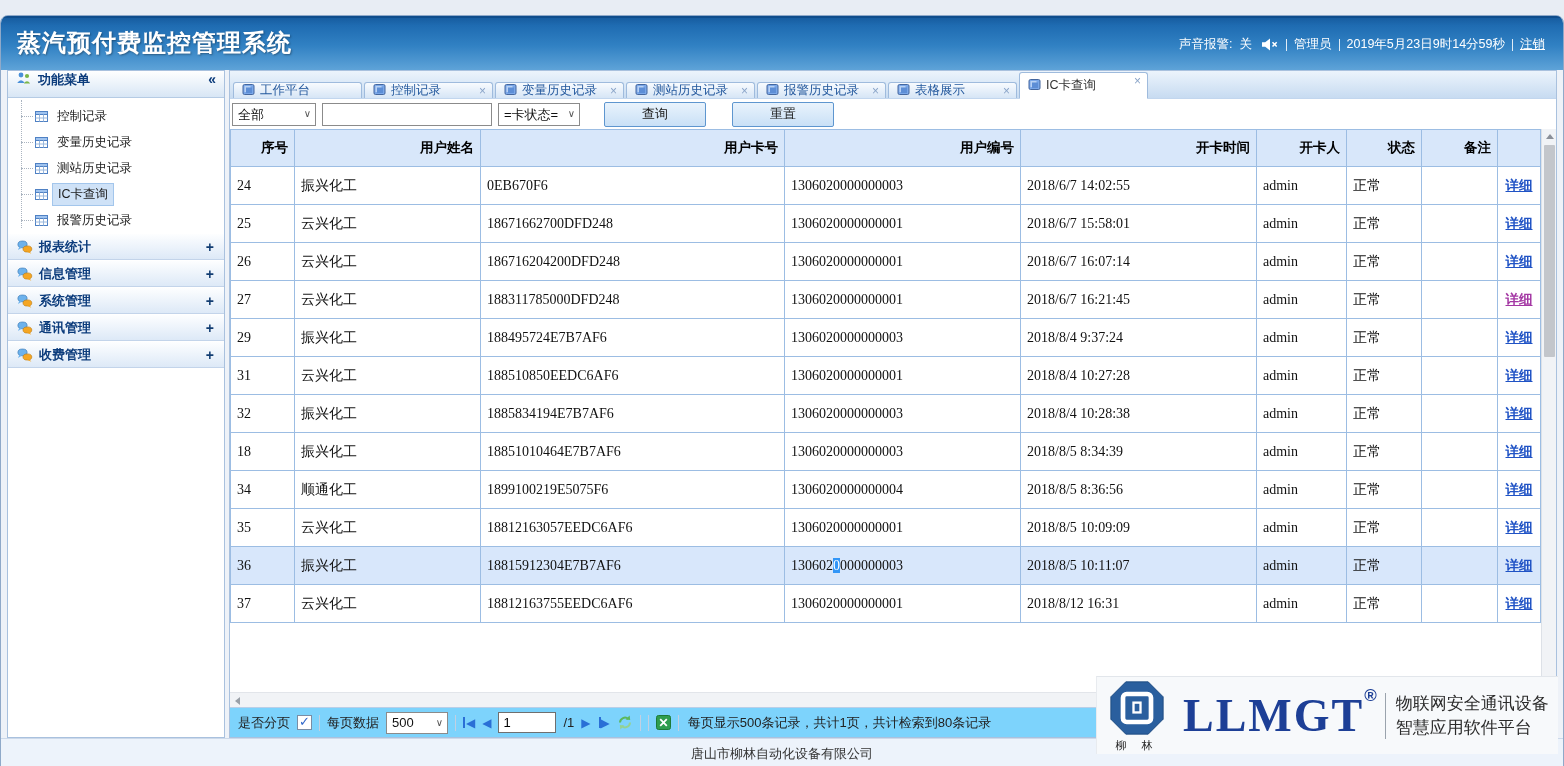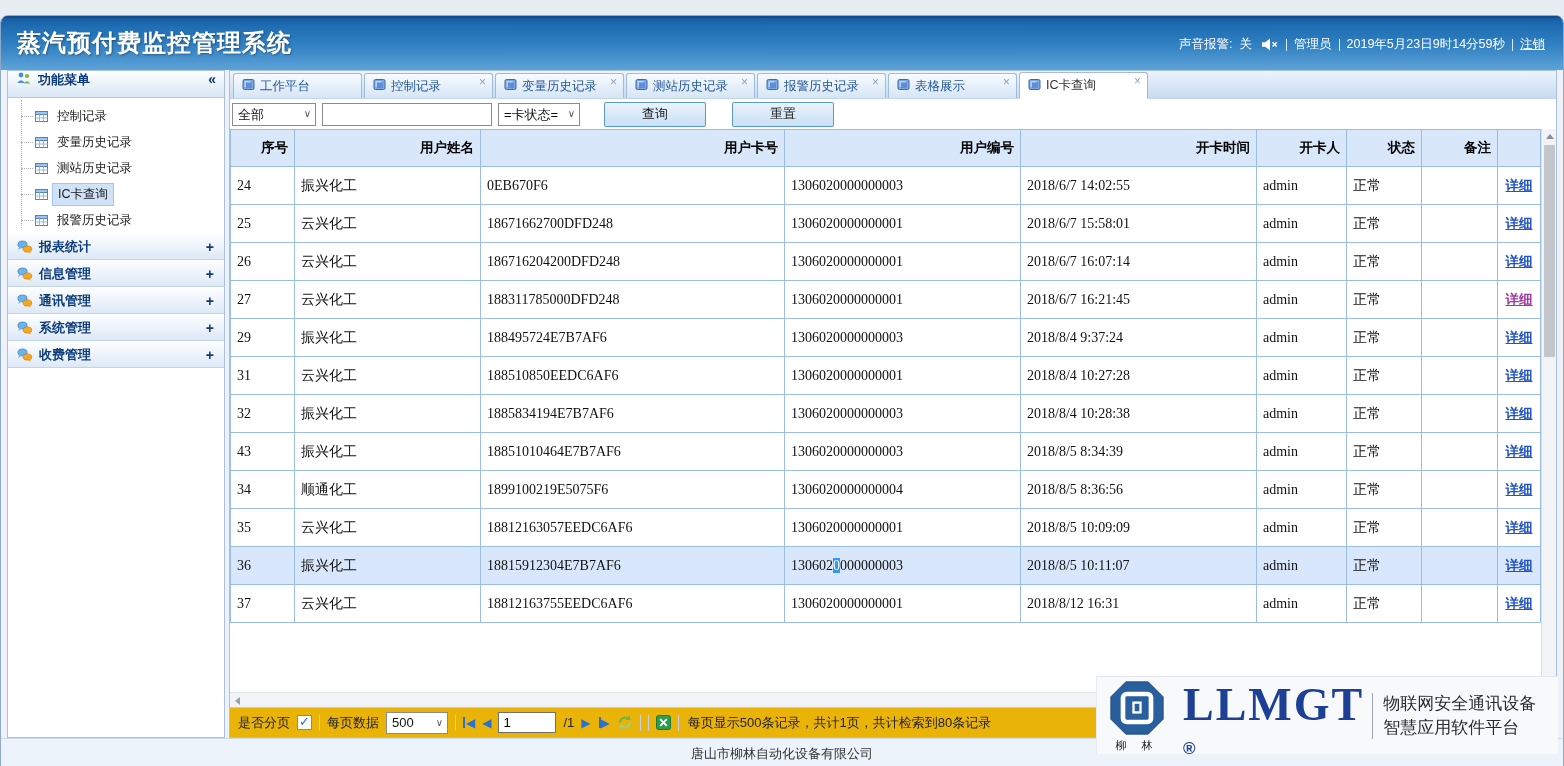--- a/index.html
+++ b/index.html
@@ -34,21 +34,21 @@
   .sb-item .tree { width:12px; margin-left:13px; border-top:1px dotted #aab4c0; }
   .sb-item .ico { margin:0 4px 0 2px; display:inline-flex; }
   .sb-item-label { padding:2px 5px; }
   .sb-item.active .sb-item-label { background:#cfe2f7; border:1px solid #a3c6ec; }
 
   
   .content { flex:1; display:flex; flex-direction:column; border:1px solid #a9c1de; background:#fff; min-width:0; }
 
   
   .tabbar { height:28px; flex:0 0 28px; background:linear-gradient(180deg,#ecf4fc,#c7dbf1); border-bottom:1px solid #c2d6ee; display:flex; align-items:flex-end; padding-left:3px; }
-  .tab { width:129px; height:25px; display:flex; align-items:center; gap:5px; padding:0 6px 0 8px; margin-right:2px; border:1px solid #9fbbdd; border-bottom:none; border-radius:3px 3px 0 0; background:linear-gradient(180deg,#f8fbfe,#d6e5f6); font-size:12.5px; color:#23589d; cursor:pointer; position:relative; }
+  .tab { width:129px; height:16px; display:flex; align-items:center; gap:5px; padding:0 6px 0 8px; margin-right:2px; border:1px solid #9fbbdd; border-bottom:none; border-radius:3px 3px 0 0; background:linear-gradient(180deg,#f8fbfe,#d6e5f6); font-size:12.5px; color:#23589d; cursor:pointer; position:relative; }
   .tab .tab-label { flex:1; white-space:nowrap; overflow:hidden; }
   .tab-close { color:#8aa4c8; font-size:12px; line-height:10px; align-self:flex-start; margin-top:3px; cursor:pointer; }
   .tab-close::after { content:"×"; }
   .tab.active { background:#fff; color:#333; height:27px; margin-bottom:-1px; border-bottom:1px solid #fff; }
 
   
   .filterbar { height:30px; flex:0 0 30px; display:flex; align-items:center; gap:6px; padding:0 2px; background:#fff; }
   .select-wrap { position:relative; display:inline-flex; align-items:center; height:23px; border:1px solid #8b8b8b; background:#fff; }
   .select-wrap::after { content:"∨"; position:absolute; right:4px; top:4px; font-size:10px; color:#555; pointer-events:none; }
   .select-wrap select { appearance:none; -webkit-appearance:none; border:none; background:transparent; height:100%; font-size:13px; padding:0 20px 0 5px; font-family:inherit; color:#111; }
@@ -78,21 +78,21 @@
   .varrow.down { margin-top:auto; }
   .varrow.down::after { content:""; position:absolute; left:4px; top:5px; border-left:4px solid transparent; border-right:4px solid transparent; border-top:5px solid #8a8f98; }
   .vthumb { width:11px; height:212px; background:#c3c6cb; border-radius:1px; margin-top:1px; }
   .hscroll { height:15px; flex:0 0 15px; background:#f1f3f6; border-top:1px solid #e2e5ea; display:flex; align-items:center; }
   .harrow { width:15px; height:15px; position:relative; }
   .harrow.left::after { content:""; position:absolute; left:5px; top:4px; border-top:4px solid transparent; border-bottom:4px solid transparent; border-right:5px solid #9aa0a8; }
   .harrow.right { margin-left:auto; }
   .harrow.right::after { content:""; position:absolute; left:5px; top:4px; border-top:4px solid transparent; border-bottom:4px solid transparent; border-left:5px solid #9aa0a8; }
 
   
-  .pagebar { height:30px; flex:0 0 30px; background:#eab308; border-top:1px solid #b9cfe8; display:flex; align-items:center; gap:7px; padding:0 8px; font-size:13px; color:#222; }
+  .pagebar { height:30px; flex:0 0 30px; background:#7dd3fc; border-top:1px solid #b9cfe8; display:flex; align-items:center; gap:7px; padding:0 8px; font-size:13px; color:#222; }
   .pdiv { width:1px; height:16px; background:#c2d0e2; }
   .cb { width:15px; height:15px; border:1px solid #7a8da5; background:#fff; position:relative; cursor:pointer; display:inline-block; }
   .cb.checked::after { content:"✓"; position:absolute; left:1px; top:-2px; color:#2f66c9; font-size:13px; font-weight:bold; }
   .nav { color:#2a6fd6; font-size:12px; cursor:pointer; display:inline-flex; align-items:center; }
   .nav-first::before { content:""; border-left:2px solid currentColor; height:11px; margin-right:1px; }
   .nav-first::after { content:"◀"; }
   .nav-prev::after { content:"◀"; }
   .nav-next::after { content:"▶"; }
   .nav-last::after { content:"▶"; }
   .nav-last i { border-left:2px solid currentColor; height:11px; margin-left:1px; }
@@ -101,21 +101,21 @@
   .summary { margin-left:2px; }
 
   
   footer { height:30px; background:#edf3fb; border-top:1px solid #ccd9ea; text-align:center; line-height:30px; font-size:13px; color:#333; }
   .bottomstrip { height:12px; background:linear-gradient(180deg,#3b7cc0,#27599b); }
 
   
   .brand { position:absolute; right:5px; bottom:26px; width:462px; height:78px; background:#f7f9fb; border-top:1px solid #e2e6eb; border-left:1px solid #e8ebef; display:flex; align-items:center; z-index:5; padding:0 6px 0 8px; }
   .oct-wrap { width:64px; text-align:center; margin-top:2px; }
   .oct-caption { font-size:11px; color:#222; letter-spacing:6px; margin-top:-2px; white-space:nowrap; }
-  .lw { display:flex; align-items:flex-start; margin-left:14px;flex-direction:column; }
+  .lw { display:flex; align-items:flex-start; margin-left:14px; }
   .llmgt { font-family:"Liberation Serif","DejaVu Serif",serif; font-weight:bold; font-size:46px; line-height:64px; color:#1d3f96; letter-spacing:2px; }
   .reg { font-size:17px; color:#1d3f96; font-weight:bold; margin-top:2px; }
   .bdiv { width:1px; height:46px; background:#9aa3ad; margin:0 10px 0 8px; }
   .taglines { font-size:17px; color:#2b2b2b; line-height:24px; white-space:nowrap; }
 </style>
 </head>
 <body>
 
 <div class="frame">
 
@@ -243,32 +243,32 @@
             <span class="grow"></span>
             <span class="sb-state plus"></span>
           </div>
           <div class="sb-group">
             <svg width="17" height="14" viewBox="0 0 17 14">
               <ellipse cx="6.5" cy="4.4" rx="4.6" ry="3.4" fill="#6db2ec" stroke="#2f6fae" stroke-width="0.6"></ellipse>
               <path d="M3.4 6.6 L2 10 L6 7.6 Z" fill="#6db2ec"></path>
               <ellipse cx="11.4" cy="9" rx="4.4" ry="3.1" fill="#f5a623" stroke="#b97a14" stroke-width="0.6"></ellipse>
               <path d="M13.4 11.2 L15.4 13.8 L10.8 11.8 Z" fill="#f5a623"></path>
             </svg>
-            <span>通讯管理</span>
+            <span>系统管理</span>
             <span class="grow"></span>
             <span class="sb-state plus"></span>
           </div>
           <div class="sb-group">
             <svg width="17" height="14" viewBox="0 0 17 14">
               <ellipse cx="6.5" cy="4.4" rx="4.6" ry="3.4" fill="#6db2ec" stroke="#2f6fae" stroke-width="0.6"></ellipse>
               <path d="M3.4 6.6 L2 10 L6 7.6 Z" fill="#6db2ec"></path>
               <ellipse cx="11.4" cy="9" rx="4.4" ry="3.1" fill="#f5a623" stroke="#b97a14" stroke-width="0.6"></ellipse>
               <path d="M13.4 11.2 L15.4 13.8 L10.8 11.8 Z" fill="#f5a623"></path>
             </svg>
-            <span>系统管理</span>
+            <span>通讯管理</span>
             <span class="grow"></span>
             <span class="sb-state plus"></span>
           </div>
           <div class="sb-group">
             <svg width="17" height="14" viewBox="0 0 17 14">
               <ellipse cx="6.5" cy="4.4" rx="4.6" ry="3.4" fill="#6db2ec" stroke="#2f6fae" stroke-width="0.6"></ellipse>
               <path d="M3.4 6.6 L2 10 L6 7.6 Z" fill="#6db2ec"></path>
               <ellipse cx="11.4" cy="9" rx="4.4" ry="3.1" fill="#f5a623" stroke="#b97a14" stroke-width="0.6"></ellipse>
               <path d="M13.4 11.2 L15.4 13.8 L10.8 11.8 Z" fill="#f5a623"></path>
             </svg>
@@ -456,21 +456,21 @@
                 <td>振兴化工</td>
                 <td>1885834194E7B7AF6</td>
                 <td>1306020000000003</td>
                 <td>2018/8/4 10:28:38</td>
                 <td>admin</td>
                 <td>正常</td>
                 <td></td>
                 <td class="c-detail"><a class="detail">详细</a></td>
               </tr>
               <tr class="row">
-                <td>43</td>
+                <td>18</td>
                 <td>振兴化工</td>
                 <td>18851010464E7B7AF6</td>
                 <td>1306020000000003</td>
                 <td>2018/8/5 8:34:39</td>
                 <td>admin</td>
                 <td>正常</td>
                 <td></td>
                 <td class="c-detail"><a class="detail">详细</a></td>
               </tr>
               <tr class="row">

